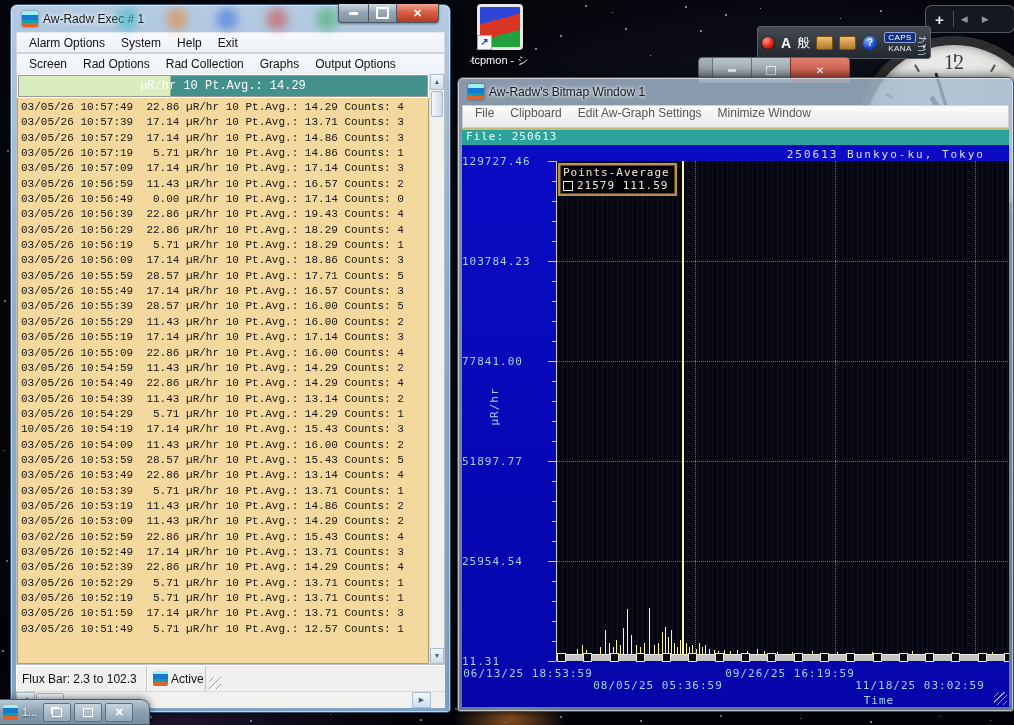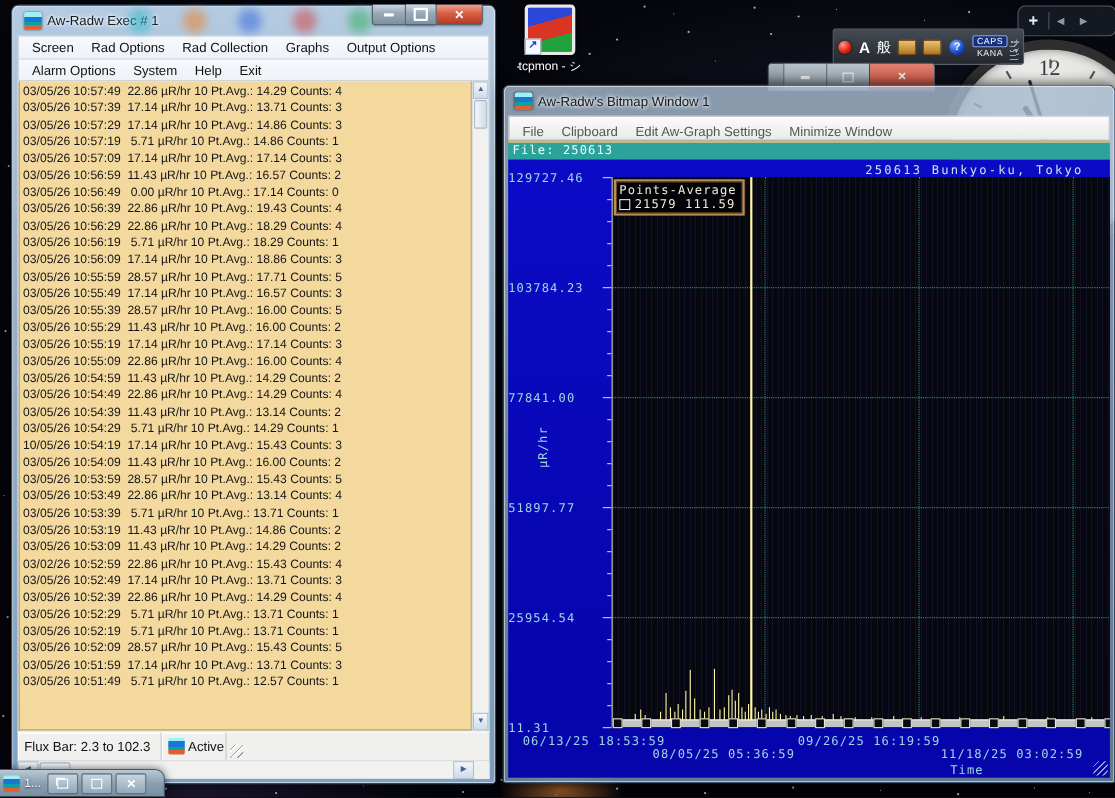--- a/index.html
+++ b/index.html
@@ -92,21 +92,21 @@
   .mb1{height:20px;border-bottom:none;}
   .mb2{height:19px;border-top:1px solid #e4e8ee;}
   .mitem{padding:0 8px;color:#111;cursor:default;white-space:nowrap;}
   .bodyrow{flex:1;display:flex;min-height:0;border:1px solid #c0c0c0;border-top:none;background:#fff;}
   .leftcol{flex:1;display:flex;flex-direction:column;min-width:0;}
   .fluxhdr{height:20px;margin:1px;border:1px solid #9a9a9a;position:relative;background:#43908d;overflow:hidden;}
   .fluxgreen{position:absolute;left:0;top:0;bottom:0;background:#d9edbe;border-right:1px solid #9ab88a;}
   .fluxtext{position:absolute;inset:0;text-align:center;line-height:20px;color:#fff;
     font-family:"Liberation Mono",monospace;font-size:12px;}
   .logarea{flex:1;background:#f4d99f;border:1px solid #b0a070;border-top:none;overflow:hidden;padding:2px 0 0 3px;}
-  .logrow{font-family:Liberation Sans, sans-serif;font-size:11px;line-height:15.35px;white-space:pre;color:#141414;}
+  .logrow{font-family:Liberation Mono, monospace;font-size:11px;line-height:15.35px;white-space:pre;color:#141414;}
   
   .vscroll{width:14px;background:#f1f1ef;display:flex;flex-direction:column;border-left:1px solid #dcdcdc;}
   .sbtn{height:14px;background:linear-gradient(#f2f6fb,#cfdcec);border:1px solid #aebfd2;color:#4a627e;
     font-size:7px;text-align:center;line-height:13px;flex:none;}
   .vthumb{height:24px;margin:1px;background:linear-gradient(90deg,#f4f7fa,#cfdae6);border:1px solid #a8b8ca;border-radius:2px;}
   .vtrack{flex:1;}
   .statusbar{height:25px;background:#f0f0ee;border-top:1px solid #fff;display:flex;align-items:center;flex:none;}
   .scell{height:100%;display:flex;align-items:center;padding:0 6px;border-right:1px solid #c6c6c6;
     box-shadow:inset 1px 1px 0 #fff;overflow:hidden;white-space:nowrap;}
   .scell.c1{flex:1;}
@@ -123,21 +123,21 @@
   .hthumb{width:26px;margin:1px;background:linear-gradient(#f4f7fa,#cfdae6);border:1px solid #a8b8ca;border-radius:2px;flex:none;}
   .htrack{flex:1;}
   .hcorner{width:14px;flex:none;position:relative;background:#f0f0ee;}
 
   
   .bwin{left:457px;top:77px;width:557px;height:635px;border-radius:6px 6px 3px 3px;
     display:flex;flex-direction:column;padding:0 4px 4px 4px;box-sizing:border-box;
     background:linear-gradient(180deg,rgba(165,185,205,.82),rgba(120,145,170,.82));}
   .bwin .titlebar{background:transparent;}
   .bmenubar{height:21px;background:linear-gradient(#fcfcfc,#e9e9e9);border:1px solid #cfcfcf;
-    display:flex;align-items:flex-end;padding:0 4px;flex:none;}
+    display:flex;align-items:flex-start;padding:0 4px;flex:none;}
   .bmenubar .mitem{color:#555;}
   .filebar{height:15px;background:#2ba39b;border-top:2px solid #c8b878;color:#eafffb;flex:none;
     font-family:"DejaVu Sans Mono",monospace;font-size:11px;line-height:14px;padding-left:4px;letter-spacing:1px;}
   .grapharea{flex:1;position:relative;background:linear-gradient(180deg,#0b0bc6,#0505aa);overflow:hidden;}
   .gtitle{position:absolute;top:3px;right:24px;color:#cfe0ea;font-family:"DejaVu Sans Mono",monospace;
     font-size:11px;letter-spacing:2px;}
   .plot{position:absolute;left:94px;top:16px;width:455px;height:500px;border-left:1px solid #cfcfcf;
     background:#07070f;background-image:repeating-linear-gradient(90deg,rgba(30,30,75,.4) 0 1px,transparent 1px 5px);}
   .ylab{position:absolute;left:0;width:88px;text-align:left;color:#9fd4e4;
     font-family:"DejaVu Sans Mono",monospace;font-size:11px;letter-spacing:1px;}
@@ -311,35 +311,39 @@
       <div class="capbtns">
         <div class="cb min">
             <div class="dash"></div>
           </div>
         <div class="cb max">
             <div class="box"></div>
           </div>
         <div class="cb cls">✕</div>
       </div>
     </div>
+    <div class="menubar mb2">
+      <div class="mitem">Alarm Options</div>
+      <div class="mitem">System</div>
+      <div class="mitem">Help</div>
+      <div class="mitem">Exit</div>
+    </div>
     <div class="menubar mb1">
       <div class="mitem">Screen</div>
       <div class="mitem">Rad Options</div>
       <div class="mitem">Rad Collection</div>
       <div class="mitem">Graphs</div>
       <div class="mitem">Output Options</div>
     </div>
-    <div class="menubar mb2">
-      <div class="mitem">Alarm Options</div>
-      <div class="mitem">System</div>
-      <div class="mitem">Help</div>
-      <div class="mitem">Exit</div>
-    </div>
     <div class="bodyrow">
       <div class="leftcol">
+        <div class="fluxhdr">
+          <div class="fluxgreen" id="fluxgreen" style="width: 37%;"></div>
+          <div class="fluxtext">µR/hr 10 Pt.Avg.: 14.29</div>
+        </div>
         <div class="logarea" id="log-rows">
             <div class="logrow">03/05/26 10:57:49  22.86 µR/hr 10 Pt.Avg.: 14.29 Counts: 4</div>
             <div class="logrow">03/05/26 10:57:39  17.14 µR/hr 10 Pt.Avg.: 13.71 Counts: 3</div>
             <div class="logrow">03/05/26 10:57:29  17.14 µR/hr 10 Pt.Avg.: 14.86 Counts: 3</div>
             <div class="logrow">03/05/26 10:57:19   5.71 µR/hr 10 Pt.Avg.: 14.86 Counts: 1</div>
             <div class="logrow">03/05/26 10:57:09  17.14 µR/hr 10 Pt.Avg.: 17.14 Counts: 3</div>
             <div class="logrow">03/05/26 10:56:59  11.43 µR/hr 10 Pt.Avg.: 16.57 Counts: 2</div>
             <div class="logrow">03/05/26 10:56:49   0.00 µR/hr 10 Pt.Avg.: 17.14 Counts: 0</div>
             <div class="logrow">03/05/26 10:56:39  22.86 µR/hr 10 Pt.Avg.: 19.43 Counts: 4</div>
             <div class="logrow">03/05/26 10:56:29  22.86 µR/hr 10 Pt.Avg.: 18.29 Counts: 4</div>
@@ -360,21 +364,20 @@
             <div class="logrow">03/05/26 10:53:59  28.57 µR/hr 10 Pt.Avg.: 15.43 Counts: 5</div>
             <div class="logrow">03/05/26 10:53:49  22.86 µR/hr 10 Pt.Avg.: 13.14 Counts: 4</div>
             <div class="logrow">03/05/26 10:53:39   5.71 µR/hr 10 Pt.Avg.: 13.71 Counts: 1</div>
             <div class="logrow">03/05/26 10:53:19  11.43 µR/hr 10 Pt.Avg.: 14.86 Counts: 2</div>
             <div class="logrow">03/05/26 10:53:09  11.43 µR/hr 10 Pt.Avg.: 14.29 Counts: 2</div>
             <div class="logrow">03/02/26 10:52:59  22.86 µR/hr 10 Pt.Avg.: 15.43 Counts: 4</div>
             <div class="logrow">03/05/26 10:52:49  17.14 µR/hr 10 Pt.Avg.: 13.71 Counts: 3</div>
             <div class="logrow">03/05/26 10:52:39  22.86 µR/hr 10 Pt.Avg.: 14.29 Counts: 4</div>
             <div class="logrow">03/05/26 10:52:29   5.71 µR/hr 10 Pt.Avg.: 13.71 Counts: 1</div>
             <div class="logrow">03/05/26 10:52:19   5.71 µR/hr 10 Pt.Avg.: 13.71 Counts: 1</div>
-            <div class="logrow">03/05/26 10:52:09  28.57 µR/hr 10 Pt.Avg.: 15.43 Counts: 5</div>
             <div class="logrow">03/05/26 10:51:59  17.14 µR/hr 10 Pt.Avg.: 13.71 Counts: 3</div>
             <div class="logrow">03/05/26 10:51:49   5.71 µR/hr 10 Pt.Avg.: 12.57 Counts: 1</div>
           </div>
       </div>
       <div class="vscroll">
         <div class="sbtn">▲</div>
         <div class="vthumb"></div>
         <div class="vtrack"></div>
         <div class="sbtn">▼</div>
       </div>
@@ -535,21 +538,21 @@
             <div class="marker" style="left: 447px;"></div>
           </div>
         <div class="legend">
           <div>Points-Average</div>
           <div class="row">
               <span class="lsq"></span>
               <span>21579 111.59</span>
             </div>
         </div>
       </div>
-      <div class="xlab" style="left:12px;top:522px;">06/13/25 18:53:59</div>
+      <div class="xlab" style="left:0px;top:522px;">06/13/25 18:53:59</div>
       <div class="xlab" style="left:130px;top:534px;">08/05/25 05:36:59</div>
       <div class="xlab" style="left:262px;top:522px;">09/26/25 16:19:59</div>
       <div class="xlab" style="left:392px;top:534px;">11/18/25 03:02:59</div>
       <div class="timelab" style="left:352px;top:549px;">Time</div>
       <div class="bgrip"></div>
     </div>
   </div>
 
   <div class="abs minibar">
     <div class="mini-aw"></div>

